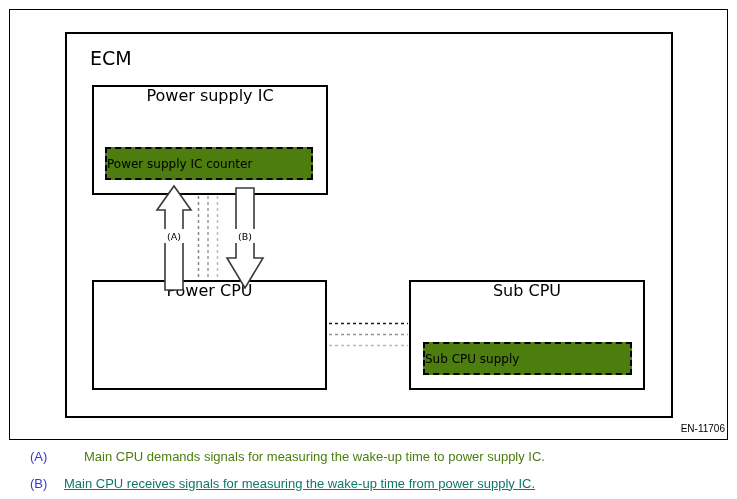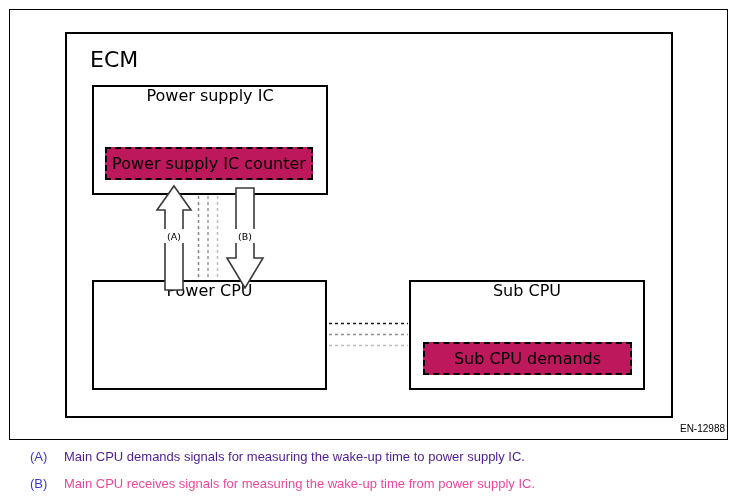--- a/index.html
+++ b/index.html
@@ -9,34 +9,34 @@
   }
   .outer-frame{
     position:absolute;left:9px;top:9px;width:719px;height:431px;
     border:1px solid #000;box-sizing:border-box;background:#fff;
   }
   .ecm-box{
     position:absolute;left:55px;top:22px;width:608px;height:386px;
     border:2px solid #000;box-sizing:border-box;background:#fff;
   }
   .ecm-label{
-    position:absolute;left:23px;top:14px;font-size:22px;line-height:1.1;
+    position:absolute;left:23px;top:14px;font-size:19px;line-height:1.1;
   }
   .node-box{
     position:absolute;border:2px solid #000;box-sizing:border-box;background:#fff;
   }
   .psu-box{left:25px;top:51px;width:236px;height:110px;}
   .main-box{left:25px;top:246px;width:235px;height:110px;}
   .sub-box{left:342px;top:246px;width:236px;height:110px;}
   .node-title{
     display:block;text-align:center;font-size:16px;line-height:1.15;
   }
   .counter-box{
-    position:absolute;border:2px dashed #000;box-sizing:border-box;background:#be185d;
-    display:flex;align-items:center;justify-content:center;font-size:16px;
+    position:absolute;border:2px dashed #000;box-sizing:border-box;background:#4d7c0f;
+    display:flex;align-items:center;justify-content:flex-start;font-size:12px;
   }
   .psu-counter{left:11px;top:60px;width:208px;height:33px;}
   .main-counter{left:11px;top:60px;width:208px;height:33px;}
   .sub-counter{left:12px;top:60px;width:209px;height:33px;}
   .figure-id{
     position:absolute;right:2px;top:413px;font-size:10px;
     font-family:"Liberation Sans",sans-serif;letter-spacing:0;
   }
   .overlay{
     position:absolute;left:0;top:0;width:737px;height:499px;pointer-events:none;
@@ -69,26 +69,26 @@
         </div>
       </div>
 
       <div class="node-box main-box">
         <span class="node-title">Power CPU</span>
       </div>
 
       <div class="node-box sub-box">
         <span class="node-title">Sub CPU</span>
         <div class="counter-box sub-counter">
-          <span>Sub CPU demands</span>
+          <span>Sub CPU supply</span>
         </div>
       </div>
     </div>
 
-    <span class="figure-id">EN-12988</span>
+    <span class="figure-id">EN-11706</span>
   </div>
 
   <svg class="overlay" viewBox="0 0 737 499">
 
     <line x1="198.5" y1="196" x2="198.5" y2="279" stroke="#878787" stroke-width="1.5" stroke-dasharray="3,3"></line>
     <line x1="208" y1="196" x2="208" y2="279" stroke="#9a9a9a" stroke-width="1.5" stroke-dasharray="3,3"></line>
     <line x1="217.5" y1="196" x2="217.5" y2="279" stroke="#bdbdbd" stroke-width="1.5" stroke-dasharray="3,3"></line>
 
     <line x1="329" y1="323.5" x2="408" y2="323.5" stroke="#1a1a1a" stroke-width="1.5" stroke-dasharray="3,3"></line>
     <line x1="329" y1="334.5" x2="408" y2="334.5" stroke="#8f8f8f" stroke-width="1.5" stroke-dasharray="3,3"></line>
@@ -101,21 +101,21 @@
     <rect x="163" y="229" width="22" height="14" fill="#ffffff"></rect>
     <text class="arrow-label" x="174" y="240" text-anchor="middle" fill="#000">(A)</text>
 
     <rect x="234" y="229" width="22" height="14" fill="#ffffff"></rect>
     <text class="arrow-label" x="245" y="240" text-anchor="middle" fill="#000">(B)</text>
   </svg>
 
   <div class="captions">
     <div class="caption-line">
       <span class="caption-key" style="color: rgb(56, 56, 204);">(A)</span>
-      <span class="caption-text" style="color: #4c1d95;">Main CPU demands signals for measuring the wake-up time to power supply IC.</span>
+      <span class="caption-text" style="color: #4d7c0f; margin-left: 20px;">Main CPU demands signals for measuring the wake-up time to power supply IC.</span>
     </div>
     <div class="caption-line">
       <span class="caption-key" style="color: rgb(56, 56, 204);">(B)</span>
-      <span class="caption-text" style="color: #ec4899;">Main CPU receives signals for measuring the wake-up time from power supply IC.</span>
+      <span class="caption-text" style="color: #0f766e; text-decoration: underline;">Main CPU receives signals for measuring the wake-up time from power supply IC.</span>
     </div>
   </div>
 
 </div>
 
 </body></html>

